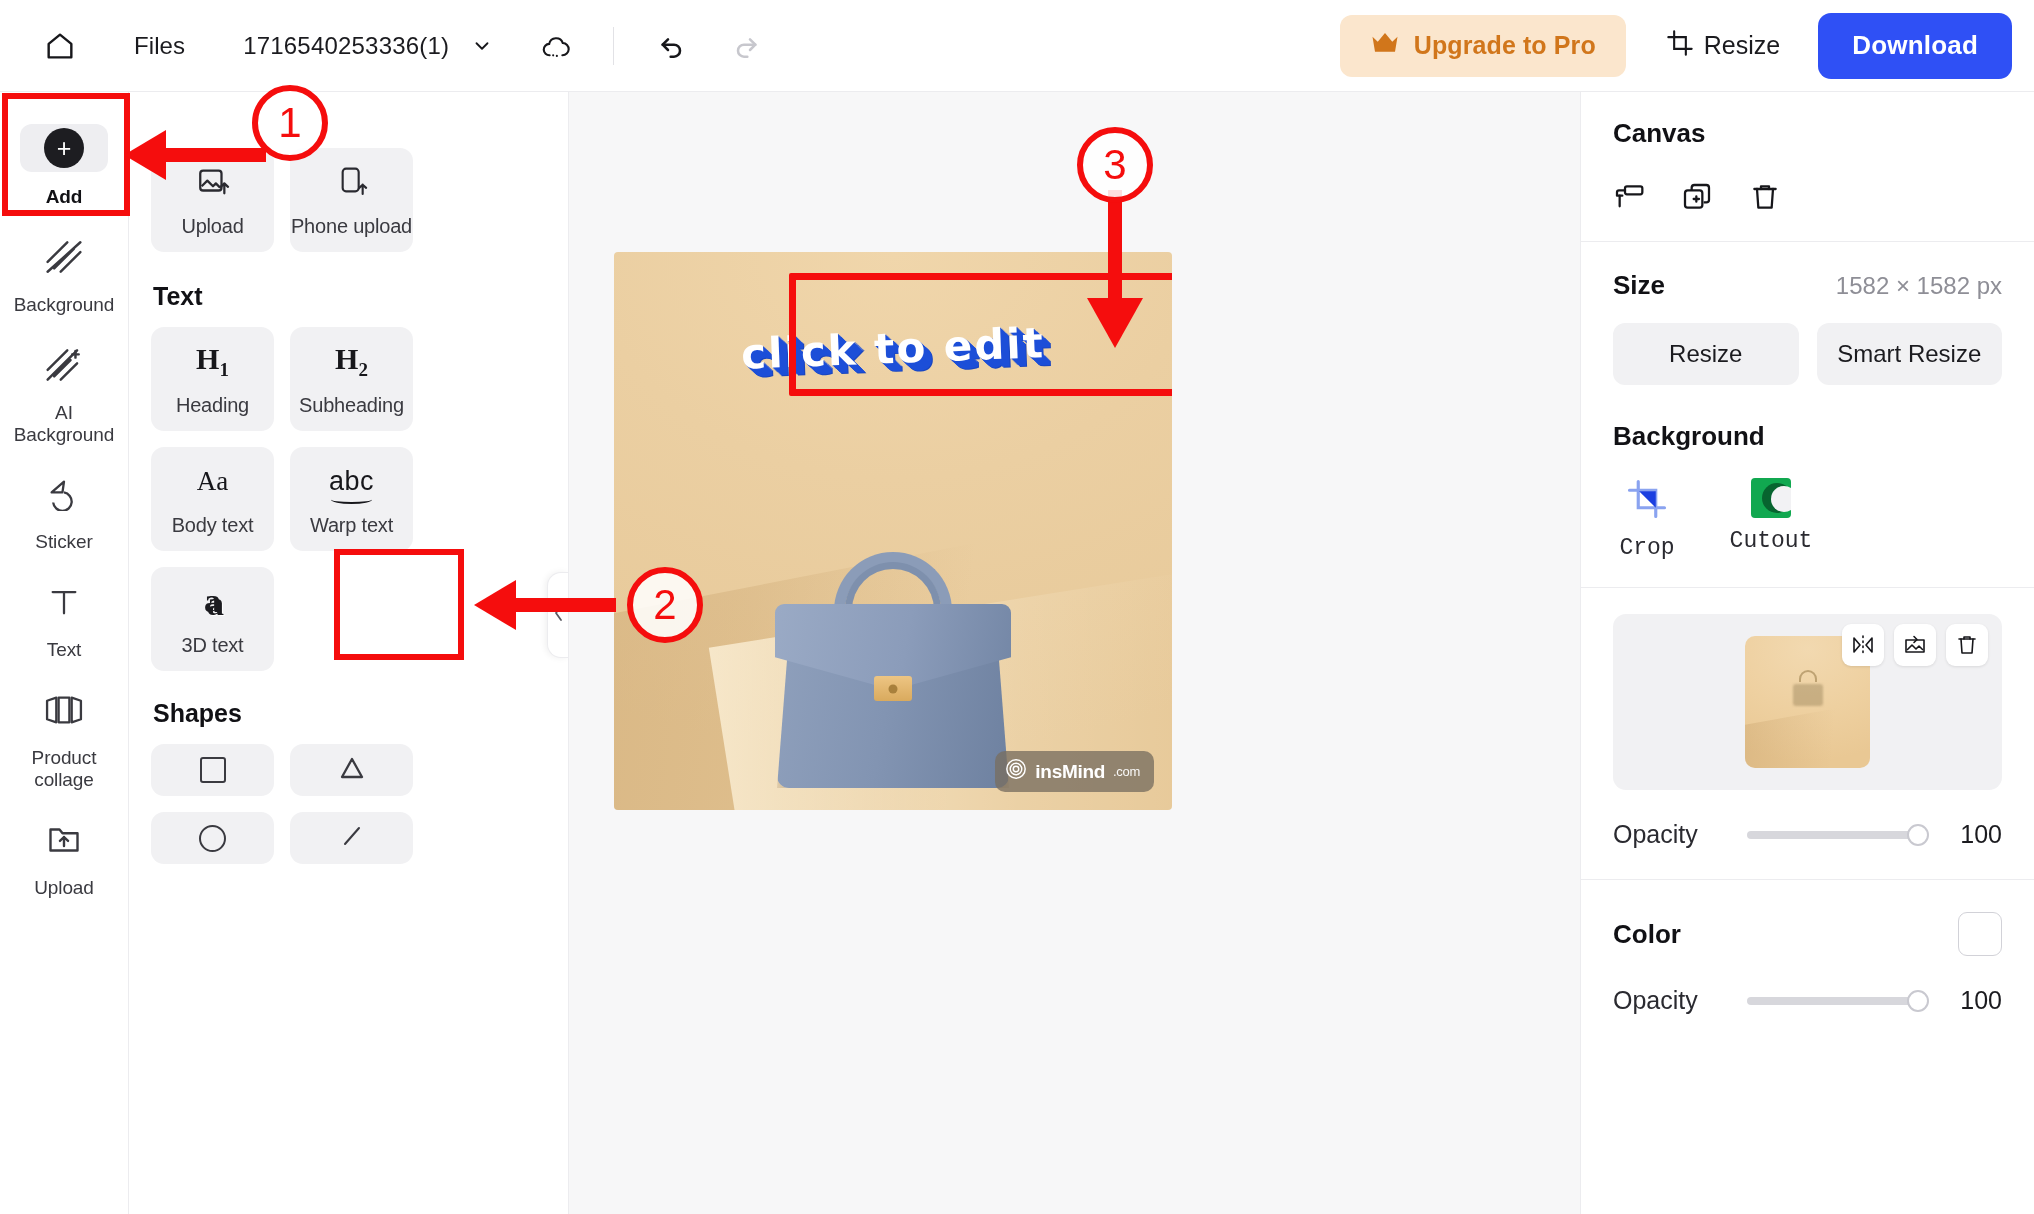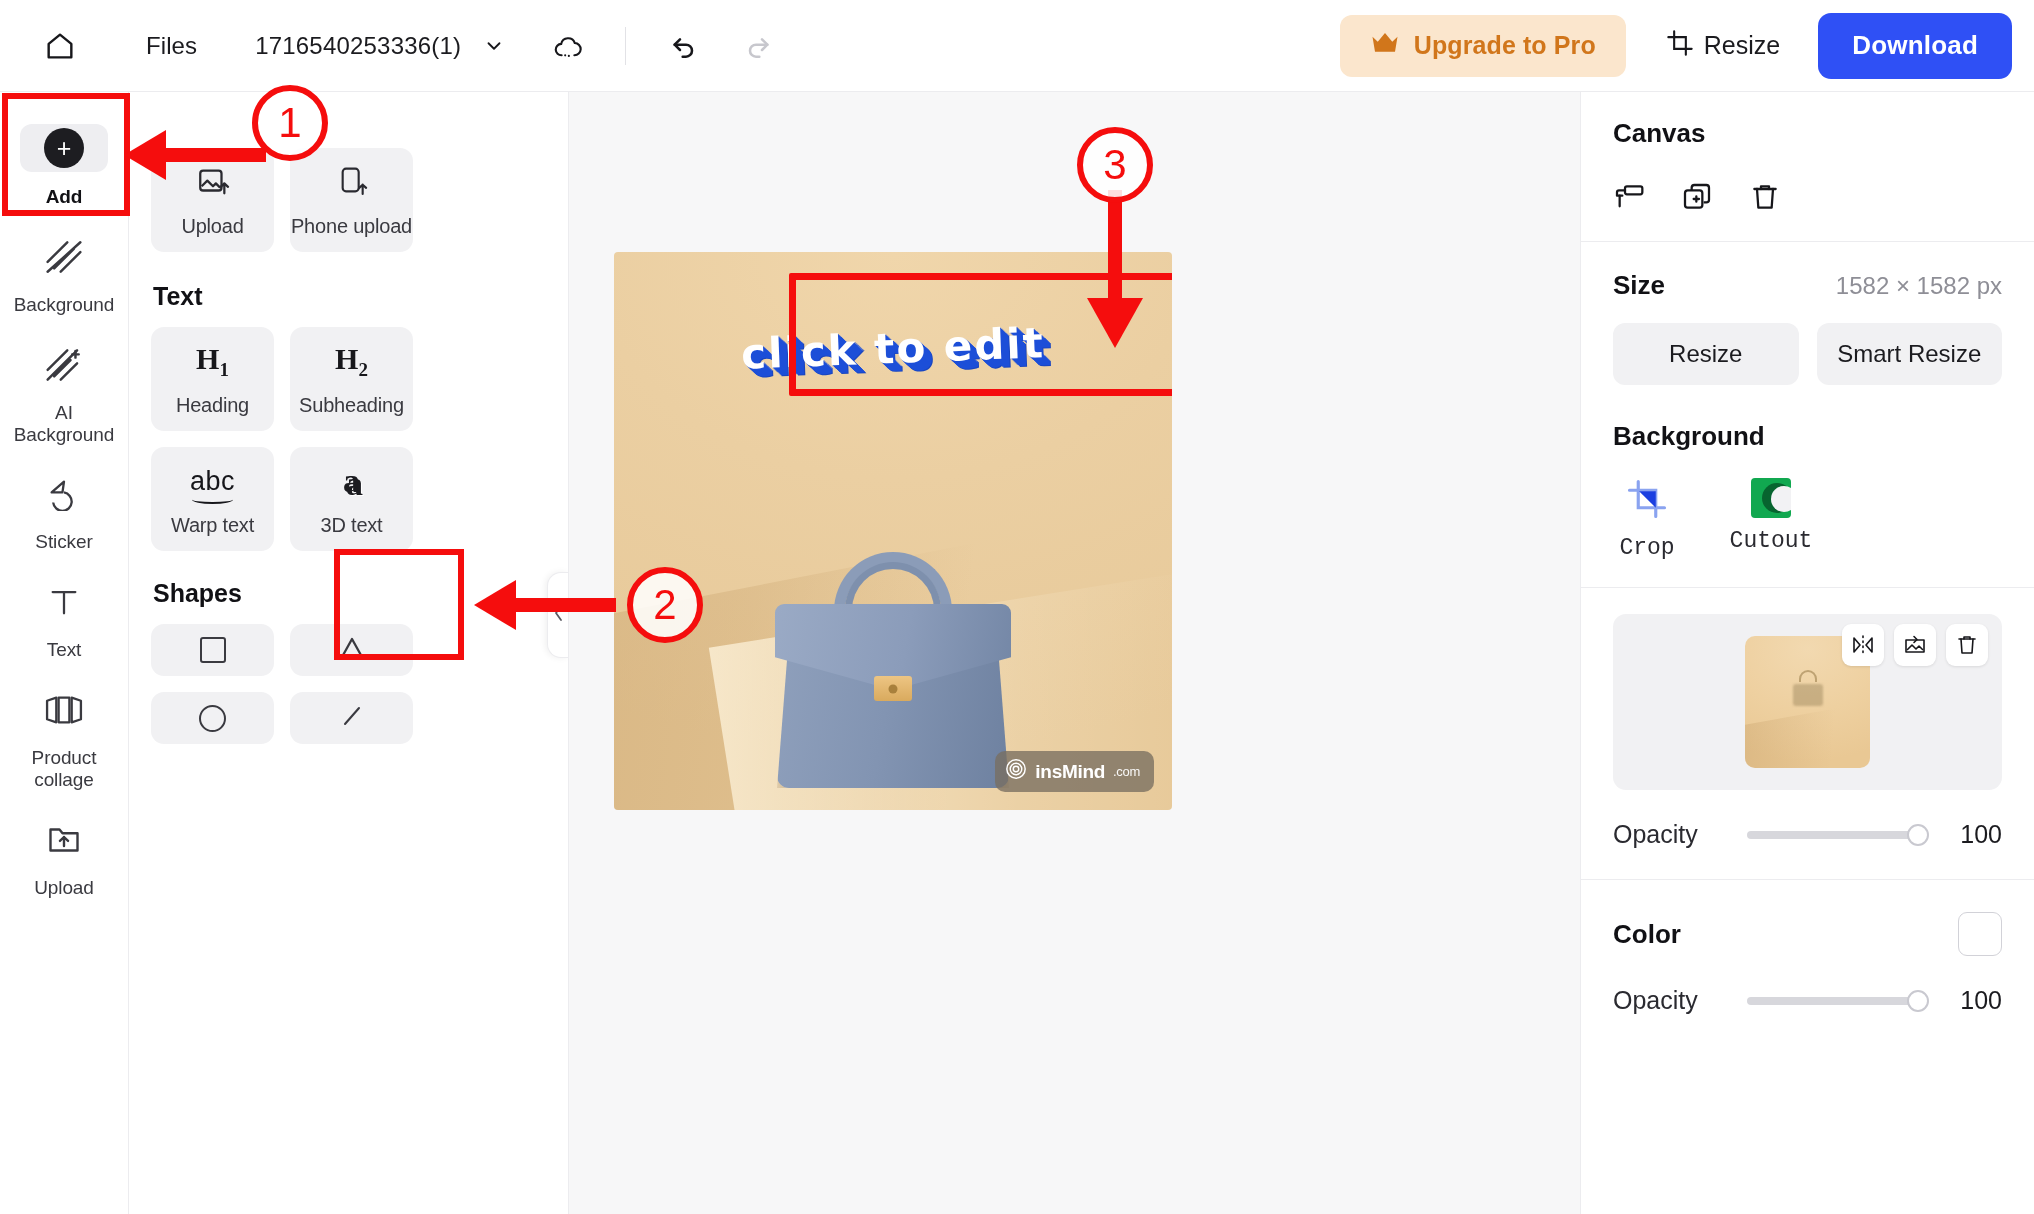--- a/index.html
+++ b/index.html
@@ -13,21 +13,21 @@
 
   
   .topbar {
     height: 92px; flex: 0 0 92px;
     display: flex; align-items: center;
     background: #ffffff;
     border-bottom: 1px solid #ececef;
     padding: 0 22px 0 34px;
   }
   .home-btn { width: 52px; height: 52px; display: flex; align-items: center; justify-content: center; cursor: pointer; }
-  .files-label { font-size: 24px; color: #1b1b1f; margin-left: 60px; letter-spacing: .1px; }
+  .files-label { font-size: 24px; color: #1b1b1f; margin-left: 48px; letter-spacing: .1px; }
   .filename { font-size: 24px; color: #1b1b1f; margin-left: 58px; letter-spacing: .2px; }
   .chev-down { margin-left: 22px; cursor: pointer; display:flex; align-items:center; }
   .cloud-icon { margin-left: 46px; display:flex; align-items:center; cursor:pointer; }
   .divider-v { width: 1px; height: 38px; background: #e2e2e6; margin-left: 40px; }
   .undo-btn { margin-left: 42px; cursor: pointer; display:flex; }
   .redo-btn { margin-left: 42px; cursor: pointer; display:flex; }
   .spacer { flex: 1 1 auto; }
 
   .upgrade-btn {
     display: flex; align-items: center; gap: 14px;
@@ -480,20 +480,26 @@
           <div class="card-lbl">Heading</div>
         </div>
         <div class="card">
           <div class="card-ico">
               <span class="hx">H<sub>2</sub></span>
             </div>
           <div class="card-lbl">Subheading</div>
         </div>
         <div class="card">
           <div class="card-ico">
+              <span class="aa">Aa</span>
+            </div>
+          <div class="card-lbl">Body text</div>
+        </div>
+        <div class="card">
+          <div class="card-ico">
               <span class="abc">abc</span>
             </div>
           <div class="card-lbl">Warp text</div>
         </div>
         <div class="card">
           <div class="card-ico">
               <span class="d3">a</span>
             </div>
           <div class="card-lbl">3D text</div>
         </div>

